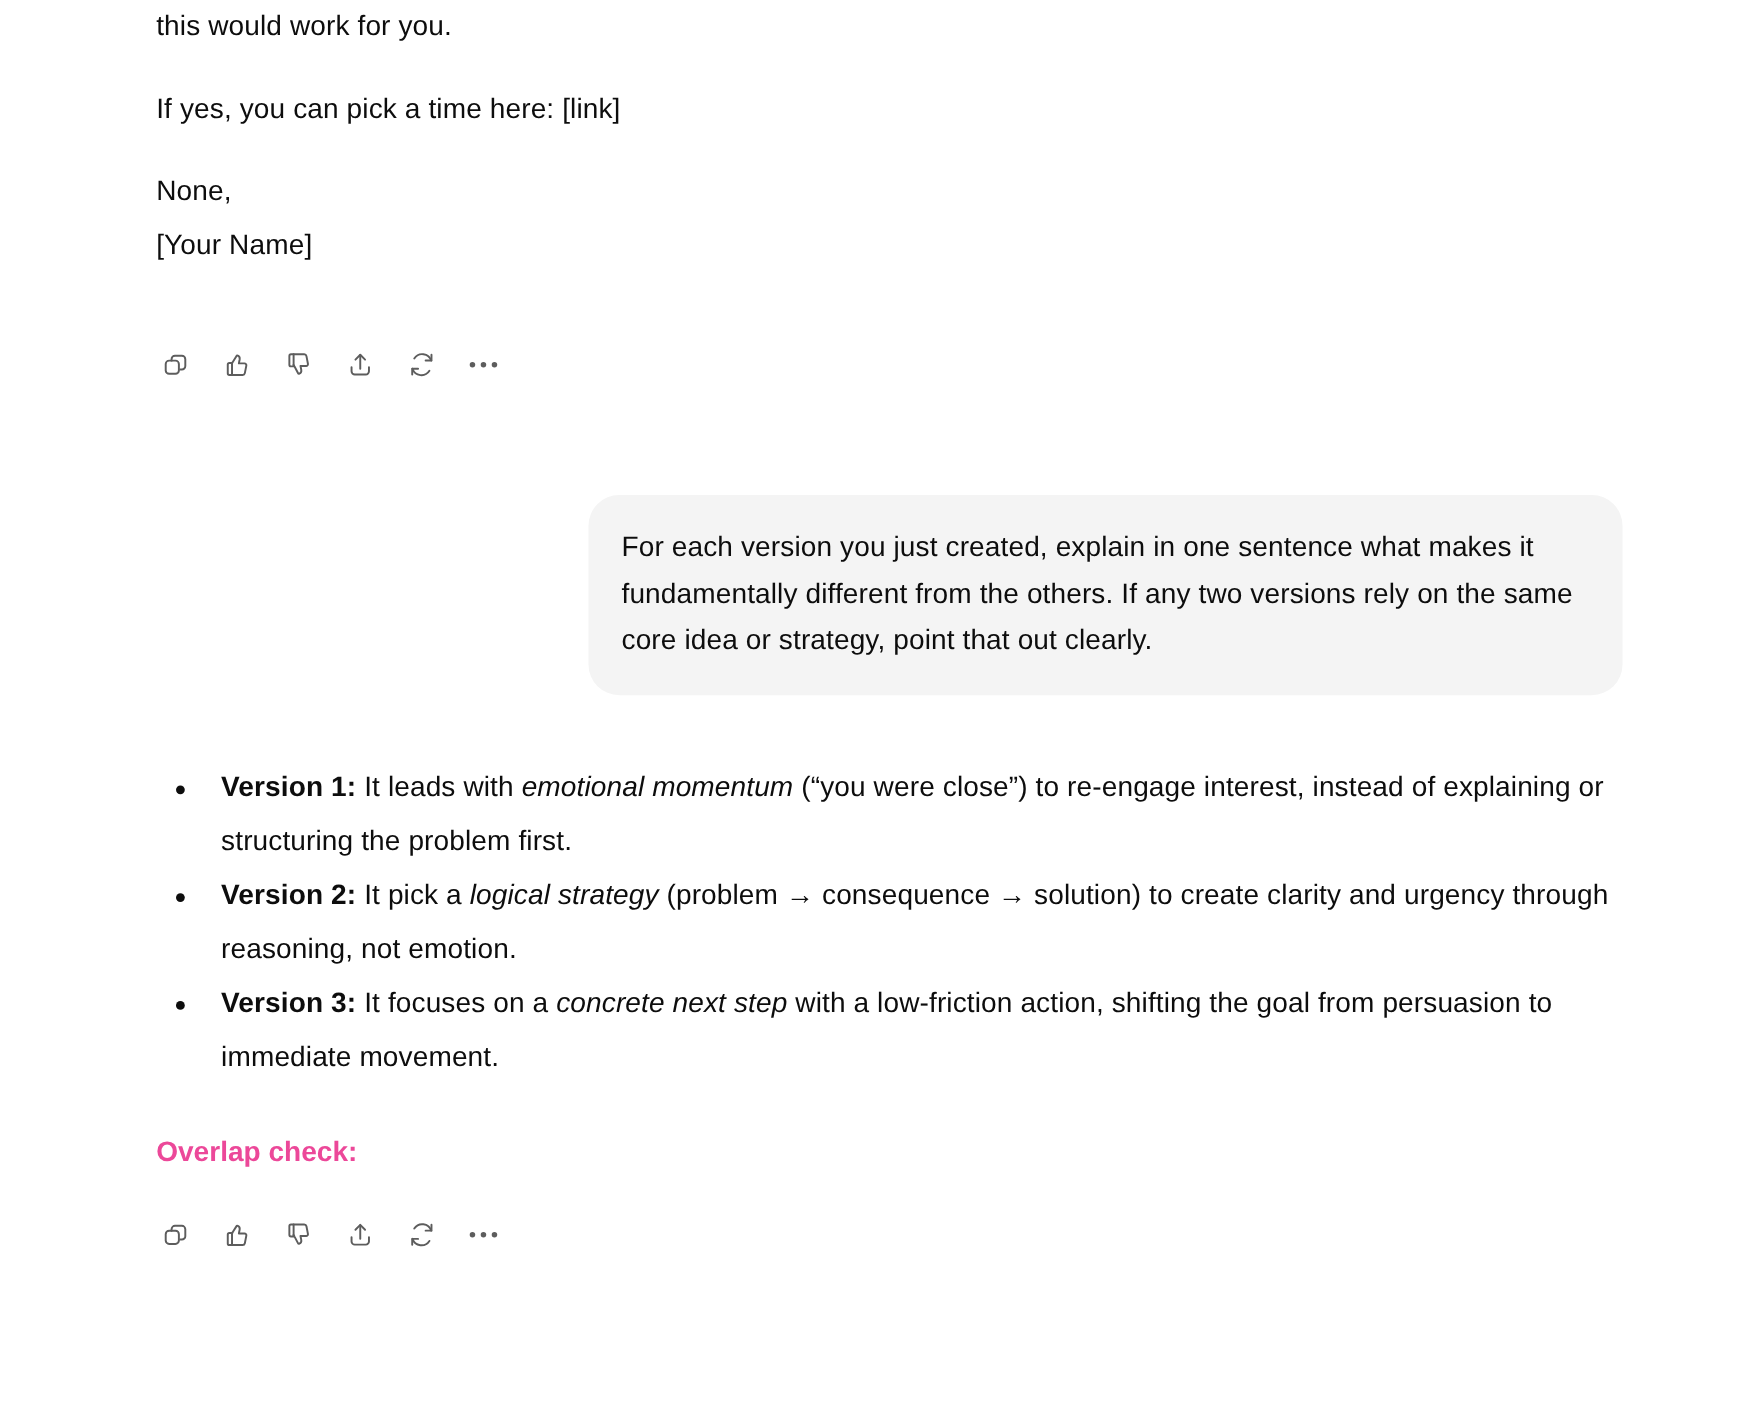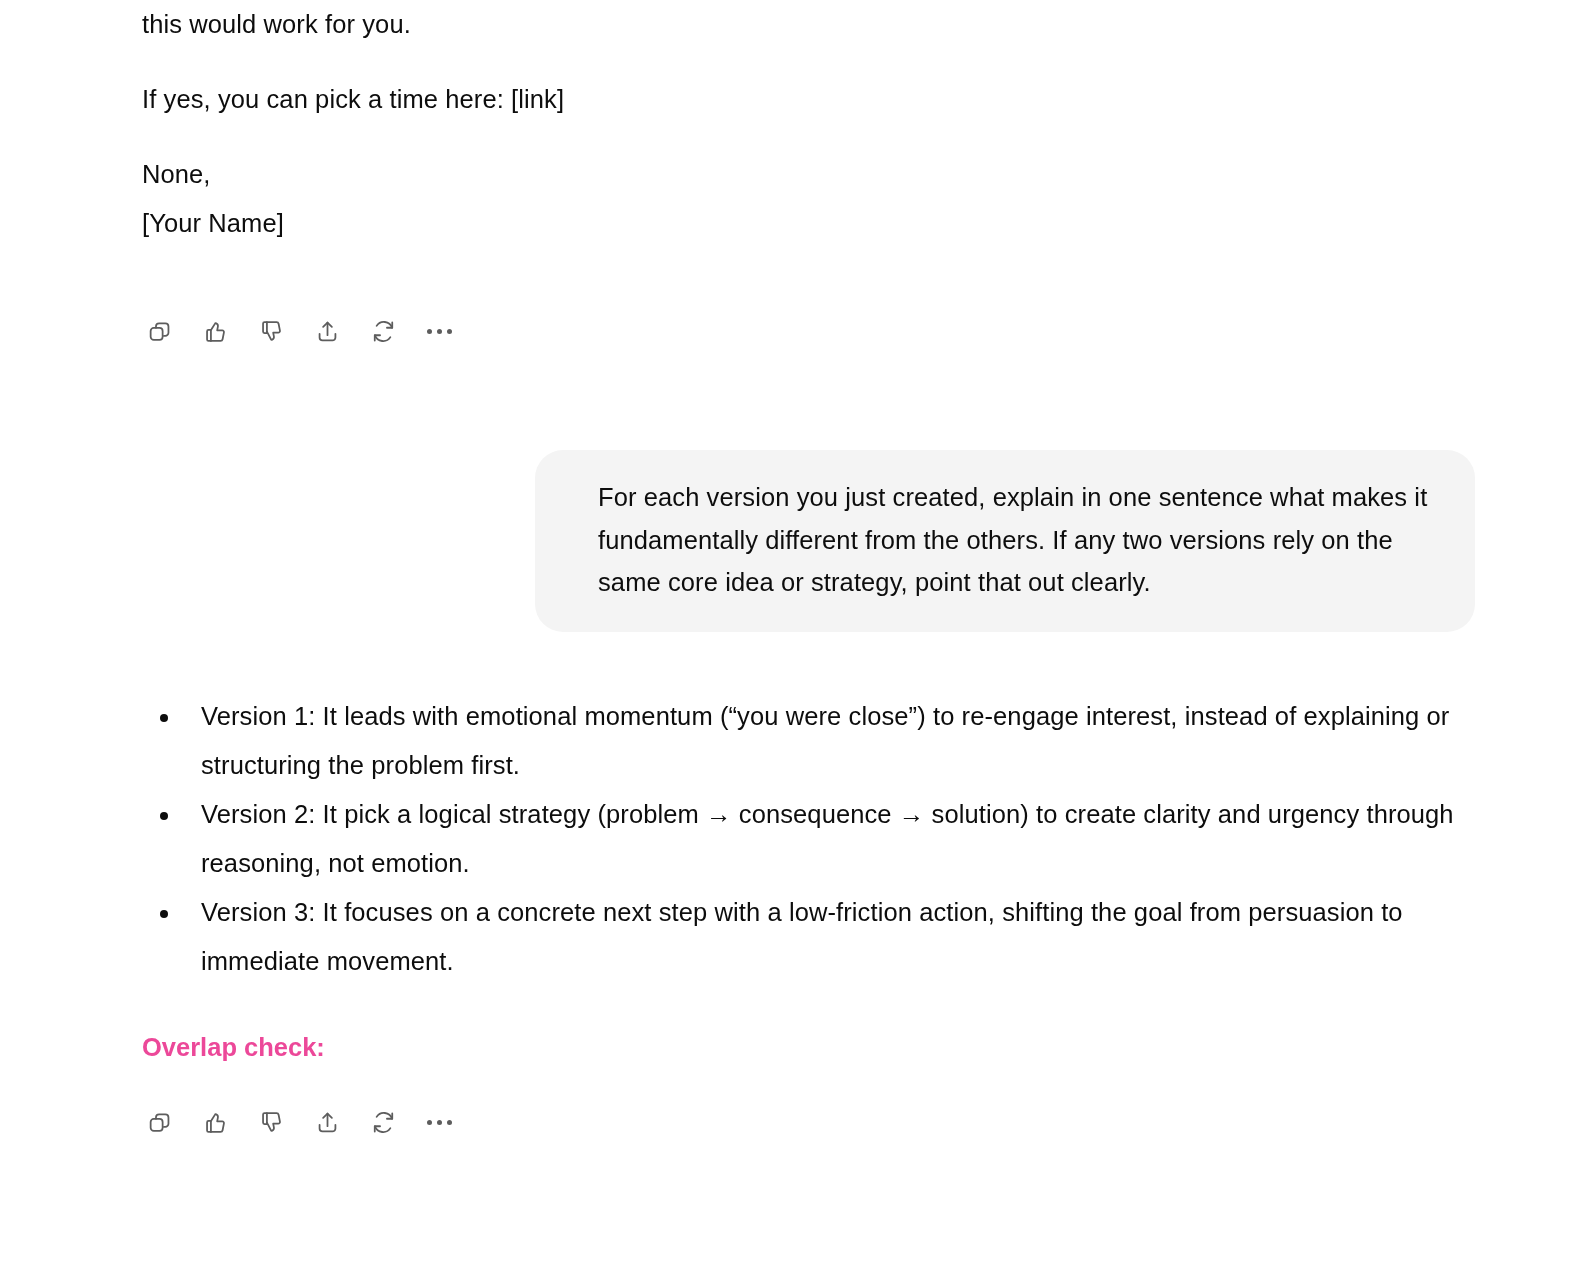--- a/index.html
+++ b/index.html
@@ -87,21 +87,20 @@
     border-radius: 28px;
     padding: 26px 30px 28px 30px;
     max-width: 940px;
     box-sizing: border-box;
   }
   .user-bubble .bubble-text {
     font-size: 25.5px;
     line-height: 42.5px;
     color: #0d0d0d;
     letter-spacing: 0.1px;
-    margin-left: 33px;
   }
 
   
   ul.version-list {
     list-style: none;
     margin: 0;
     padding: 0;
   }
   ul.version-list li {
     position: relative;
@@ -114,22 +113,22 @@
   ul.version-list li::before {
     content: "";
     position: absolute;
     left: 18px;
     top: 22px;
     width: 8px;
     height: 8px;
     border-radius: 50%;
     background: #0d0d0d;
   }
-  .bold { font-weight: normal; }
-  .ital { }
+  .bold { font-weight: bold; }
+  .ital { font-style: italic; }
 
   .section-head {
     font-size: 25.5px;
     line-height: 49px;
     font-weight: bold;
     color: #ec4899;
   }
 
   
   .sp-gap-1 { height: 96px; }

